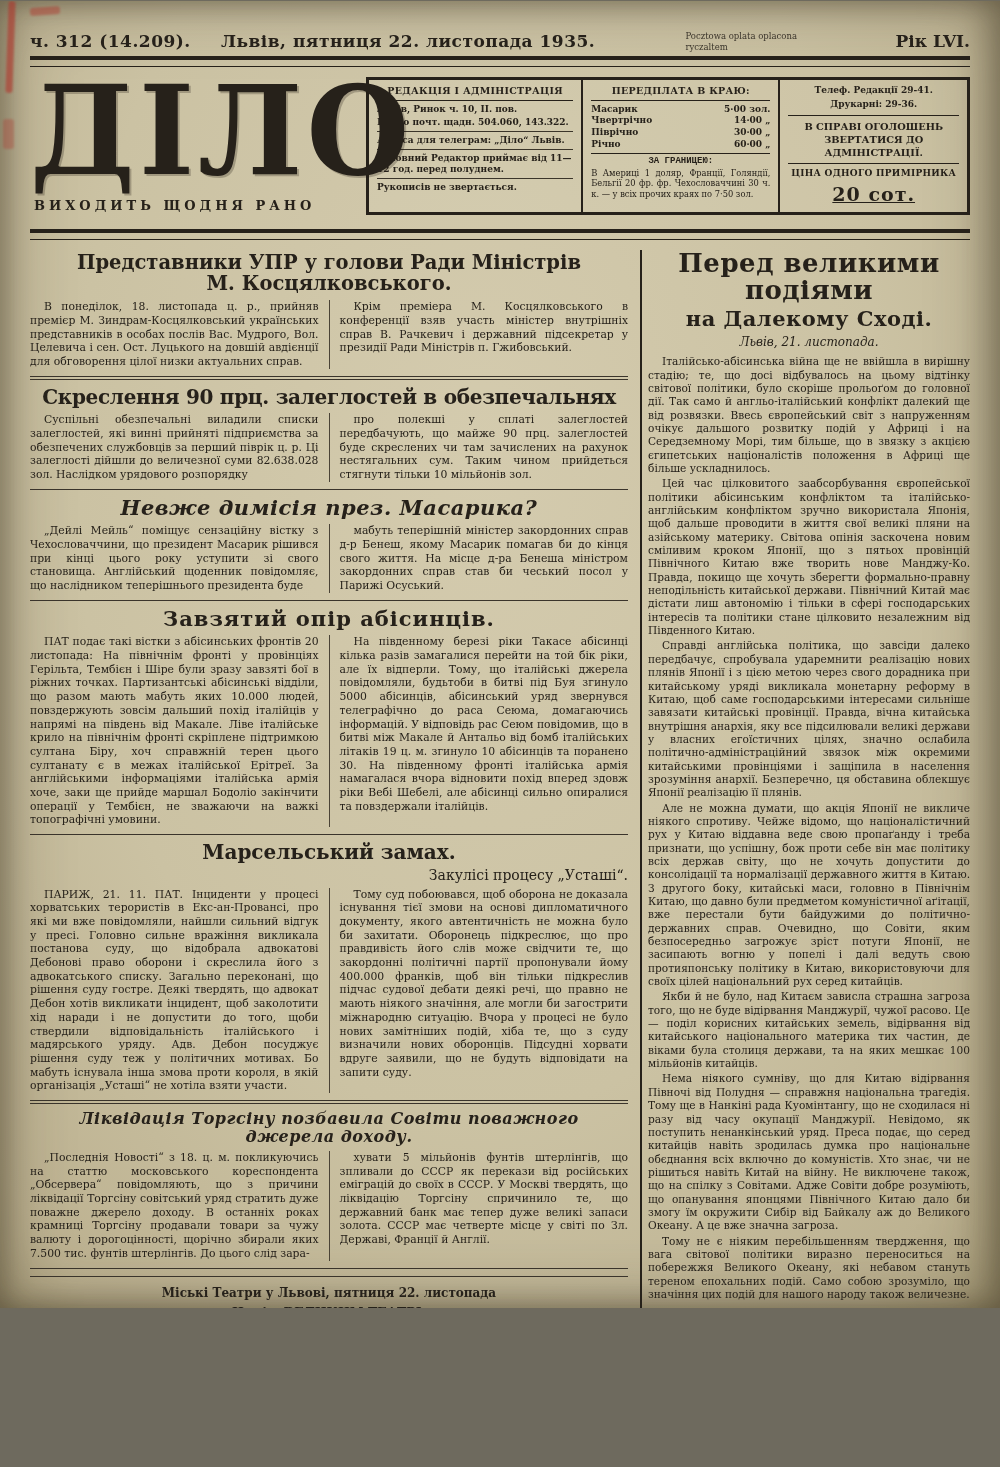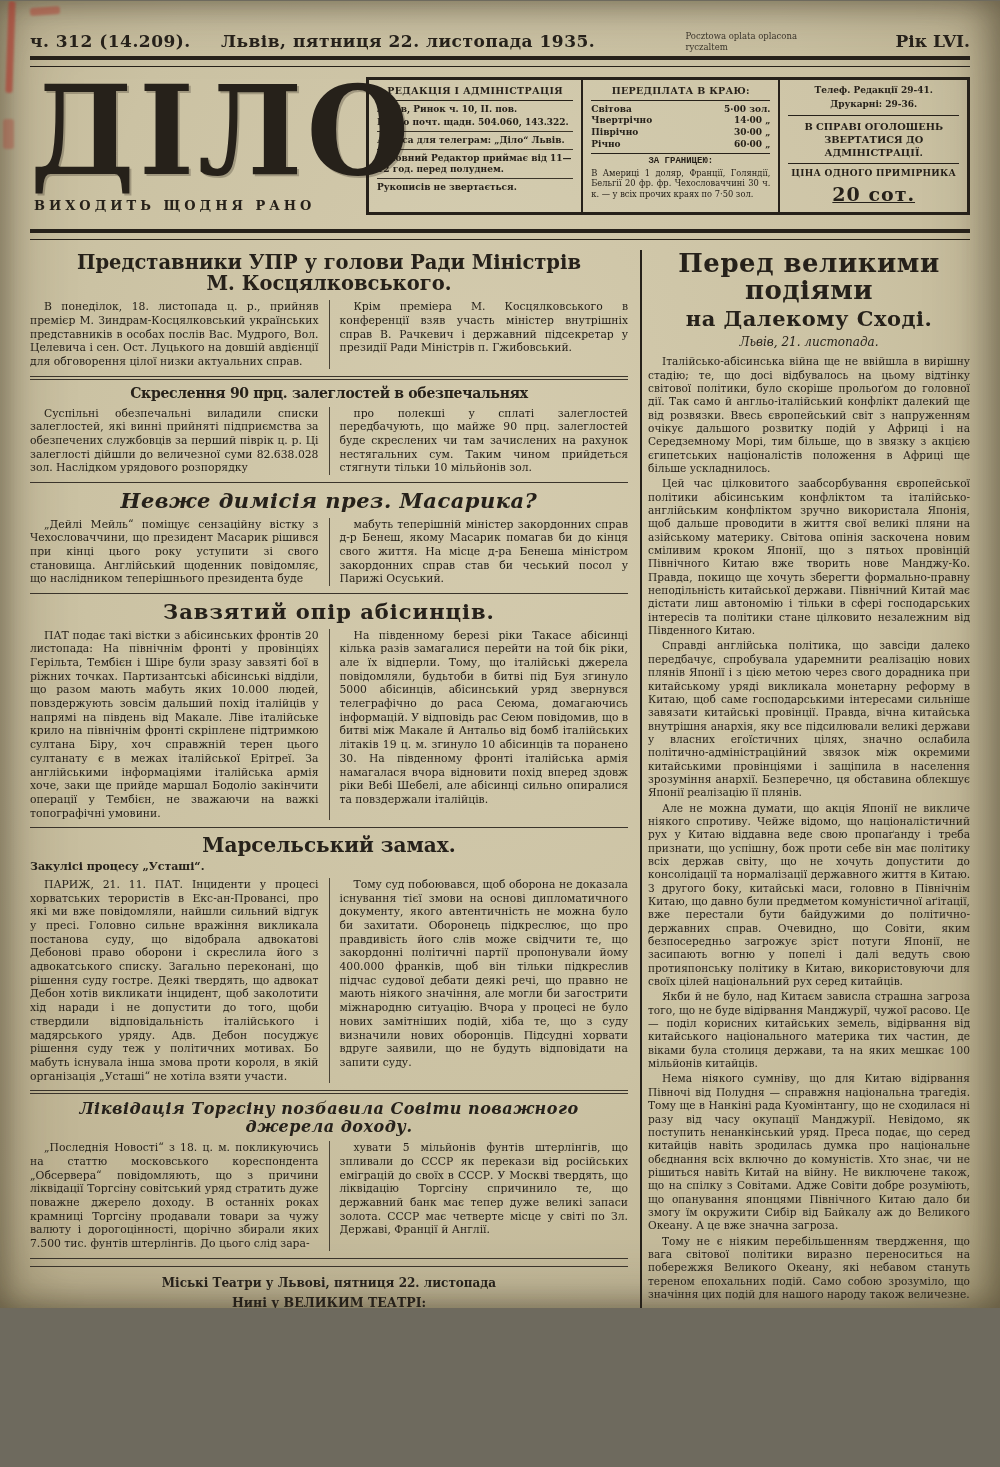--- a/index.html
+++ b/index.html
@@ -46,27 +46,27 @@
   .price{font-weight:bold;font-size:19px;margin-top:2px;letter-spacing:1px;text-decoration:underline;}
 
   
   .content{display:flex;margin:10px 30px 0 30px;align-items:stretch;}
   .left-col{width:598px;padding-right:12px;}
   .main-divider{width:2px;background:#26211a;}
   .right-col{flex:1;padding-left:6px;}
 
   .headline{text-align:center;font-weight:bold;margin:2px auto 5px auto;line-height:1.12;}
   .h-a1{font-size:19.5px;max-width:520px;}
-  .h-a2{font-size:14px;letter-spacing:-.3px;}
+  .h-a2{font-size:20px;letter-spacing:-.3px;}
   .h-a3{font-size:21px;font-style:italic;letter-spacing:.5px;}
   .h-a4{font-size:21px;letter-spacing:1px;}
   .h-a5{font-size:20px;}
   .h-a6{font-size:16px;font-style:italic;max-width:560px;letter-spacing:.5px;}
   .h-a7{font-size:21px;letter-spacing:.5px;}
-  .subhead{text-align:left;font-weight:bold;font-size:11px;margin:-2px 0 5px 0;}
+  .subhead{text-align:right;font-weight:normal;font-size:14px;margin:-2px 0 5px 0;}
 
   .cols{display:flex;}
   .col{flex:1;margin:0;font-size:10.8px;line-height:1.27;text-align:justify;text-indent:14px;}
   .col.cl{padding-right:10px;border-right:1px solid #4a4336;}
   .col.cr{padding-left:10px;}
   .art-rule{border-top:1px solid #3a342b;margin:7px 0 6px 0;}
   .art-rule.dbl{border-bottom:1px solid #3a342b;height:2px;}
 
   .theater{text-align:center;margin-top:9px;}
   .t1{font-size:12px;font-weight:bold;}
@@ -107,21 +107,21 @@
         <div class="btitle">РЕДАКЦІЯ І АДМІНІСТРАЦІЯ</div>
         <div class="bline">Львів, Ринок ч. 10, II. пов.</div>
         <div class="bline">Конто почт. щадн. 504.060, 143.322.</div>
         <div class="bline sep">Адреса для телеграм: „Діло“ Львів.</div>
         <div class="bline sep">Головний Редактор приймає від 11—12 год. перед полуднем.</div>
         <div class="bline sep">Рукописів не звертається.</div>
       </div>
       <div class="ibox ibox-2">
         <div class="btitle">ПЕРЕДПЛАТА В КРАЮ:</div>
         <div class="subrow">
-          <span>Світова</span>
+          <span>Масарик</span>
           <span>5·00 зол.</span>
         </div>
         <div class="subrow">
           <span>Чвертрічно</span>
           <span>14·00 „</span>
         </div>
         <div class="subrow">
           <span>Піврічно</span>
           <span>30·00 „</span>
         </div>

